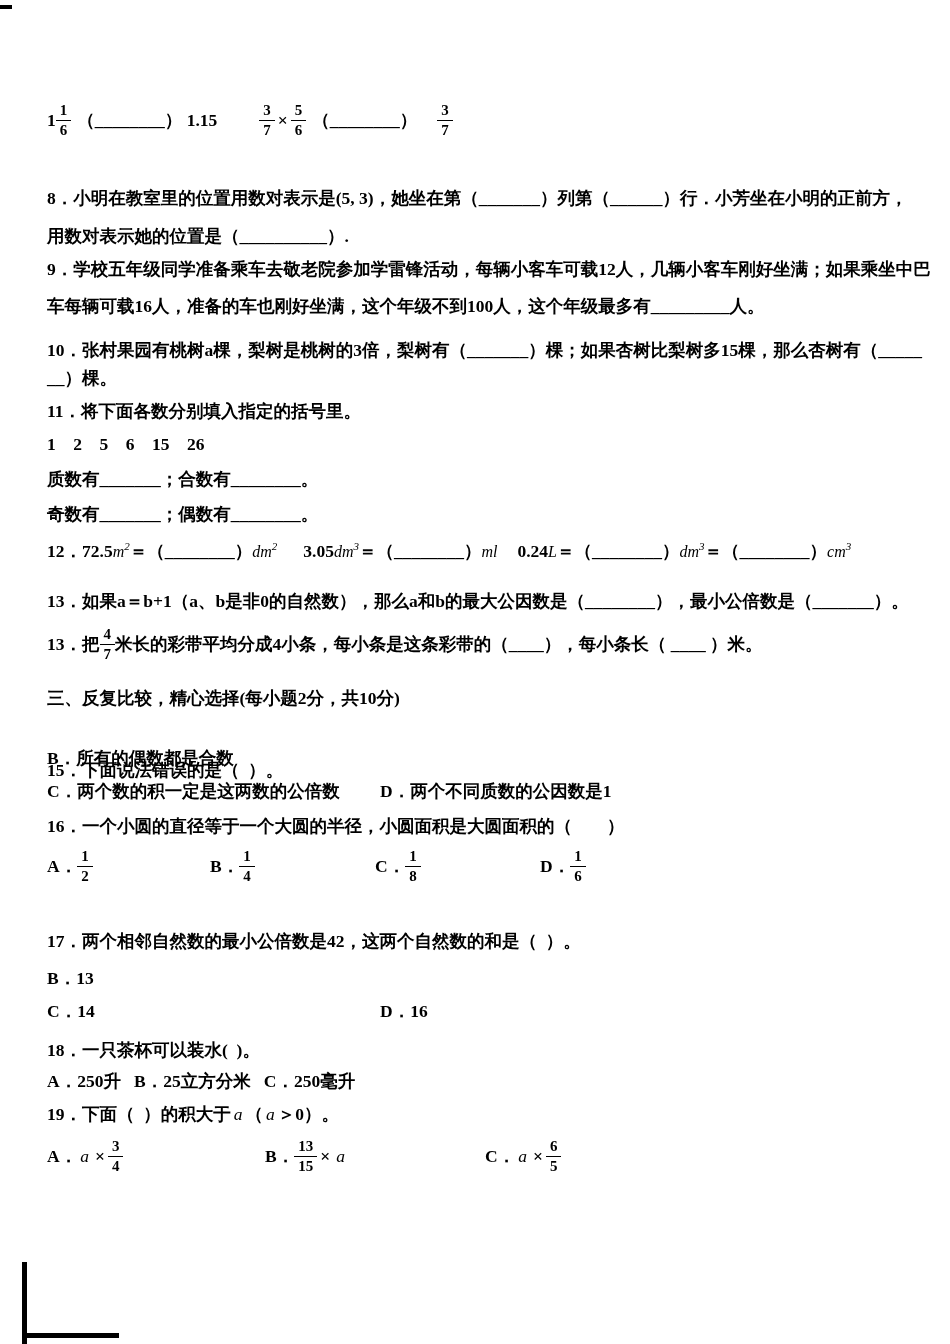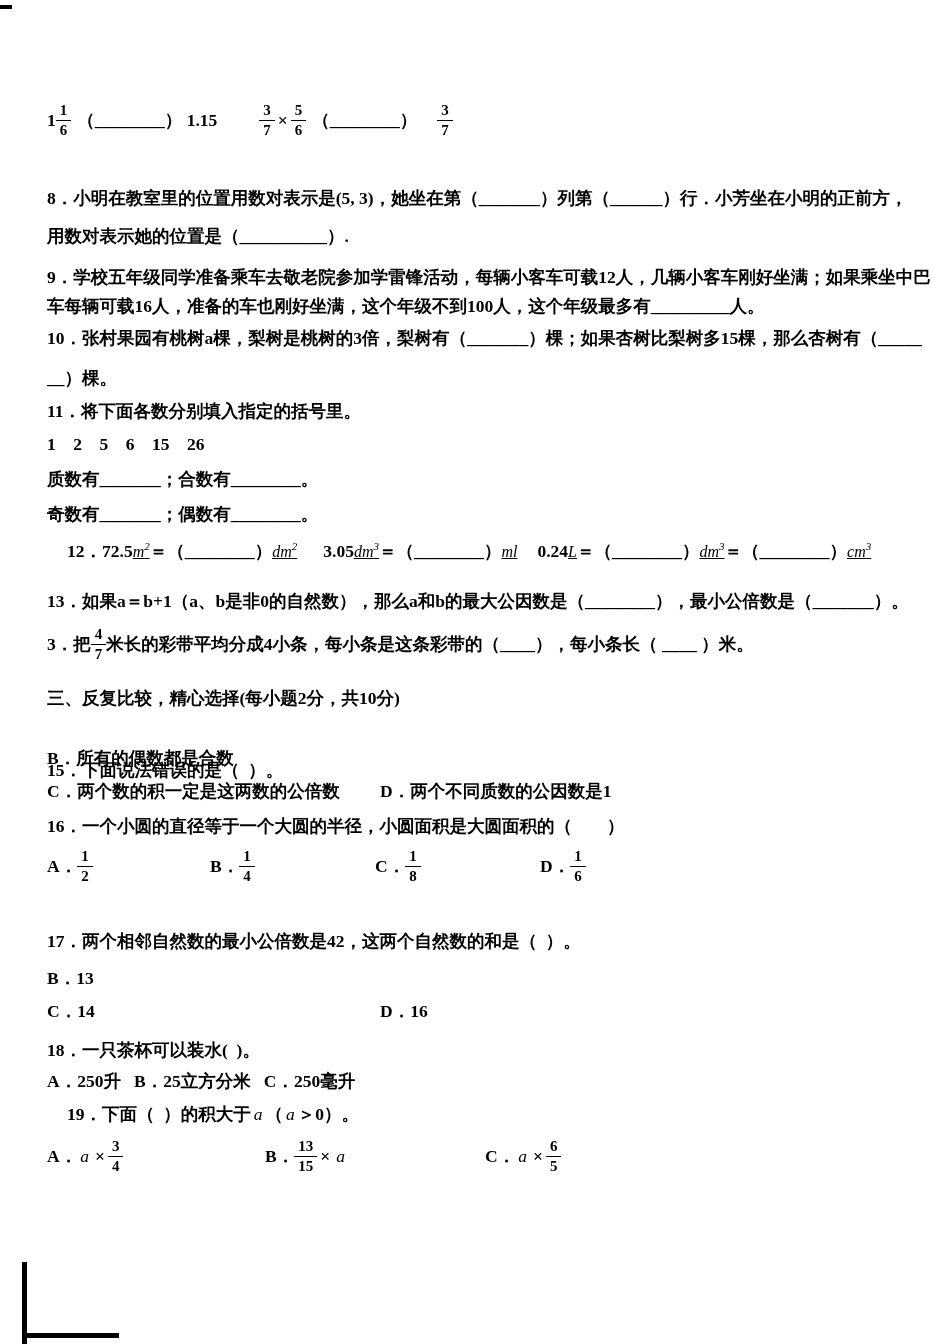--- a/index.html
+++ b/index.html
@@ -9,63 +9,63 @@
     background:#ffffff; color:#000;
     font-family:"Liberation Serif","DejaVu Serif",serif;
     font-weight:700; font-size:17.5px;
     position:relative; overflow:hidden;
   }
   .line {
     position:absolute; left:47px; right:30px;
     white-space:pre; line-height:1.25;
   }
   .row { display:flex; align-items:center; }
-  .row-base { display:flex; align-items:baseline;margin-left:20px; }
+  .row-base { display:flex; align-items:baseline; }
   .cell { display:flex; align-items:center; flex:0 0 auto; }
   .frac {
     display:inline-block; vertical-align:middle; text-align:center;
     font-size:15px; line-height:1.15; flex:0 0 auto;
   }
   .frac .num { display:block; border-bottom:1.6px solid #000; padding:0 4px 1px; }
   .frac .den { display:block; padding-top:1px; }
   .unit { font-style:italic; font-weight:400; font-size:16px; }
   .sup  { font-style:italic; font-weight:400; font-size:11px; vertical-align:7px; }
-  .ug   { white-space:pre; flex:0 0 auto;text-decoration:underline; }
+  .ug   { white-space:pre; flex:0 0 auto; }
   .var  { font-style:italic; font-weight:500; margin:0 3px; }
   .times { margin:0 3px; }
   .mark { position:absolute; background:#000; }
 </style>
 </head>
 <body>
 
 <div class="mark" style="left:0; top:5px; width:12px; height:4px;"></div>
 <div class="mark" style="left:22px; top:1262px; width:5px; height:82px;"></div>
 <div class="mark" style="left:22px; top:1333px; width:97px; height:5px;"></div>
 
 <div class="line row" style="top:102px"><span>1</span><span class="frac"><span class="num">1</span><span class="den">6</span></span><span style="margin-left:6px">（________） </span><span>1.15</span><span class="frac" style="margin-left:42px"><span class="num">3</span><span class="den">7</span></span><span class="times">×</span><span class="frac"><span class="num">5</span><span class="den">6</span></span><span style="margin-left:6px">（________）</span><span class="frac" style="margin-left:20px"><span class="num">3</span><span class="den">7</span></span></div>
 
 <div class="line" style="top:188px">8．小明在教室里的位置用数对表示是(5, 3)，她坐在第（_______）列第（______）行．小芳坐在小明的正前方，</div>
 <div class="line" style="top:226px">用数对表示她的位置是（__________）.</div>
 
-<div class="line" style="top:267px">9．学校五年级同学准备乘车去敬老院参加学雷锋活动，每辆小客车可载12人，几辆小客车刚好坐满；如果乘坐中巴</div>
+<div class="line" style="top:259px">9．学校五年级同学准备乘车去敬老院参加学雷锋活动，每辆小客车可载12人，几辆小客车刚好坐满；如果乘坐中巴</div>
 <div class="line" style="top:296px">车每辆可载16人，准备的车也刚好坐满，这个年级不到100人，这个年级最多有_________人。</div>
 
-<div class="line" style="top:328px">10．张村果园有桃树a棵，梨树是桃树的3倍，梨树有（_______）棵；如果杏树比梨树多15棵，那么杏树有（_____</div>
+<div class="line" style="top:340px">10．张村果园有桃树a棵，梨树是桃树的3倍，梨树有（_______）棵；如果杏树比梨树多15棵，那么杏树有（_____</div>
 <div class="line" style="top:368px">__）棵。</div>
 
 <div class="line" style="top:401px">11．将下面各数分别填入指定的括号里。</div>
 <div class="line" style="top:434px">1　2　5　6　15　26</div>
 <div class="line" style="top:469px">质数有_______；合数有________。</div>
 <div class="line" style="top:504px">奇数有_______；偶数有________。</div>
 
 <div class="line row-base" style="top:540px"><span>12．</span><span>72.5</span><span class="ug"><span class="unit">m</span><span class="sup">2</span></span><span>＝（________）</span><span class="ug" style="margin-right:26px"><span class="unit">dm</span><span class="sup">2</span></span><span>3.05</span><span class="ug"><span class="unit">dm</span><span class="sup">3</span></span><span>＝（________）</span><span class="ug" style="margin-right:20px"><span class="unit">ml</span></span><span>0.24</span><span class="ug"><span class="unit">L</span></span><span>＝（________）</span><span class="ug"><span class="unit">dm</span><span class="sup">3</span></span><span>＝（________）</span><span class="ug"><span class="unit">cm</span><span class="sup">3</span></span></div>
 
 <div class="line" style="top:591px">13．如果a＝b+1（a、b是非0的自然数），那么a和b的最大公因数是（________），最小公倍数是（_______）。</div>
 
-<div class="line row" style="top:626px"><span>3．把</span><span class="frac"><span class="num">4</span><span class="den">7</span></span><span>米长的彩带平均分成4小条，每小条是这条彩带的（____），每小条长（ ____ ）米。</span></div>
+<div class="line row" style="top:626px"><span>13．把</span><span class="frac"><span class="num">4</span><span class="den">7</span></span><span>米长的彩带平均分成4小条，每小条是这条彩带的（____），每小条长（ ____ ）米。</span></div>
 
 <div class="line" style="top:688px">三、反复比较，精心选择(每小题2分，共10分)</div>
 
 <div class="line" style="top:760px">15．下面说法错误的是（  ）。</div>
 <div class="line row" style="top:748px"><span class="cell">B．所有的偶数都是合数</span></div>
 <div class="line row" style="top:781px"><span class="cell" style="width:333px">C．两个数的积一定是这两数的公倍数</span><span class="cell">D．两个不同质数的公因数是1</span></div>
 
 <div class="line" style="top:816px">16．一个小圆的直径等于一个大圆的半径，小圆面积是大圆面积的（　　）</div>
 <div class="line row" style="top:848px"><span class="cell" style="width:163px"><span>A．</span><span class="frac"><span class="num">1</span><span class="den">2</span></span></span><span class="cell" style="width:165px"><span>B．</span><span class="frac"><span class="num">1</span><span class="den">4</span></span></span><span class="cell" style="width:165px"><span>C．</span><span class="frac"><span class="num">1</span><span class="den">8</span></span></span><span class="cell"><span>D．</span><span class="frac"><span class="num">1</span><span class="den">6</span></span></span></div>
 

